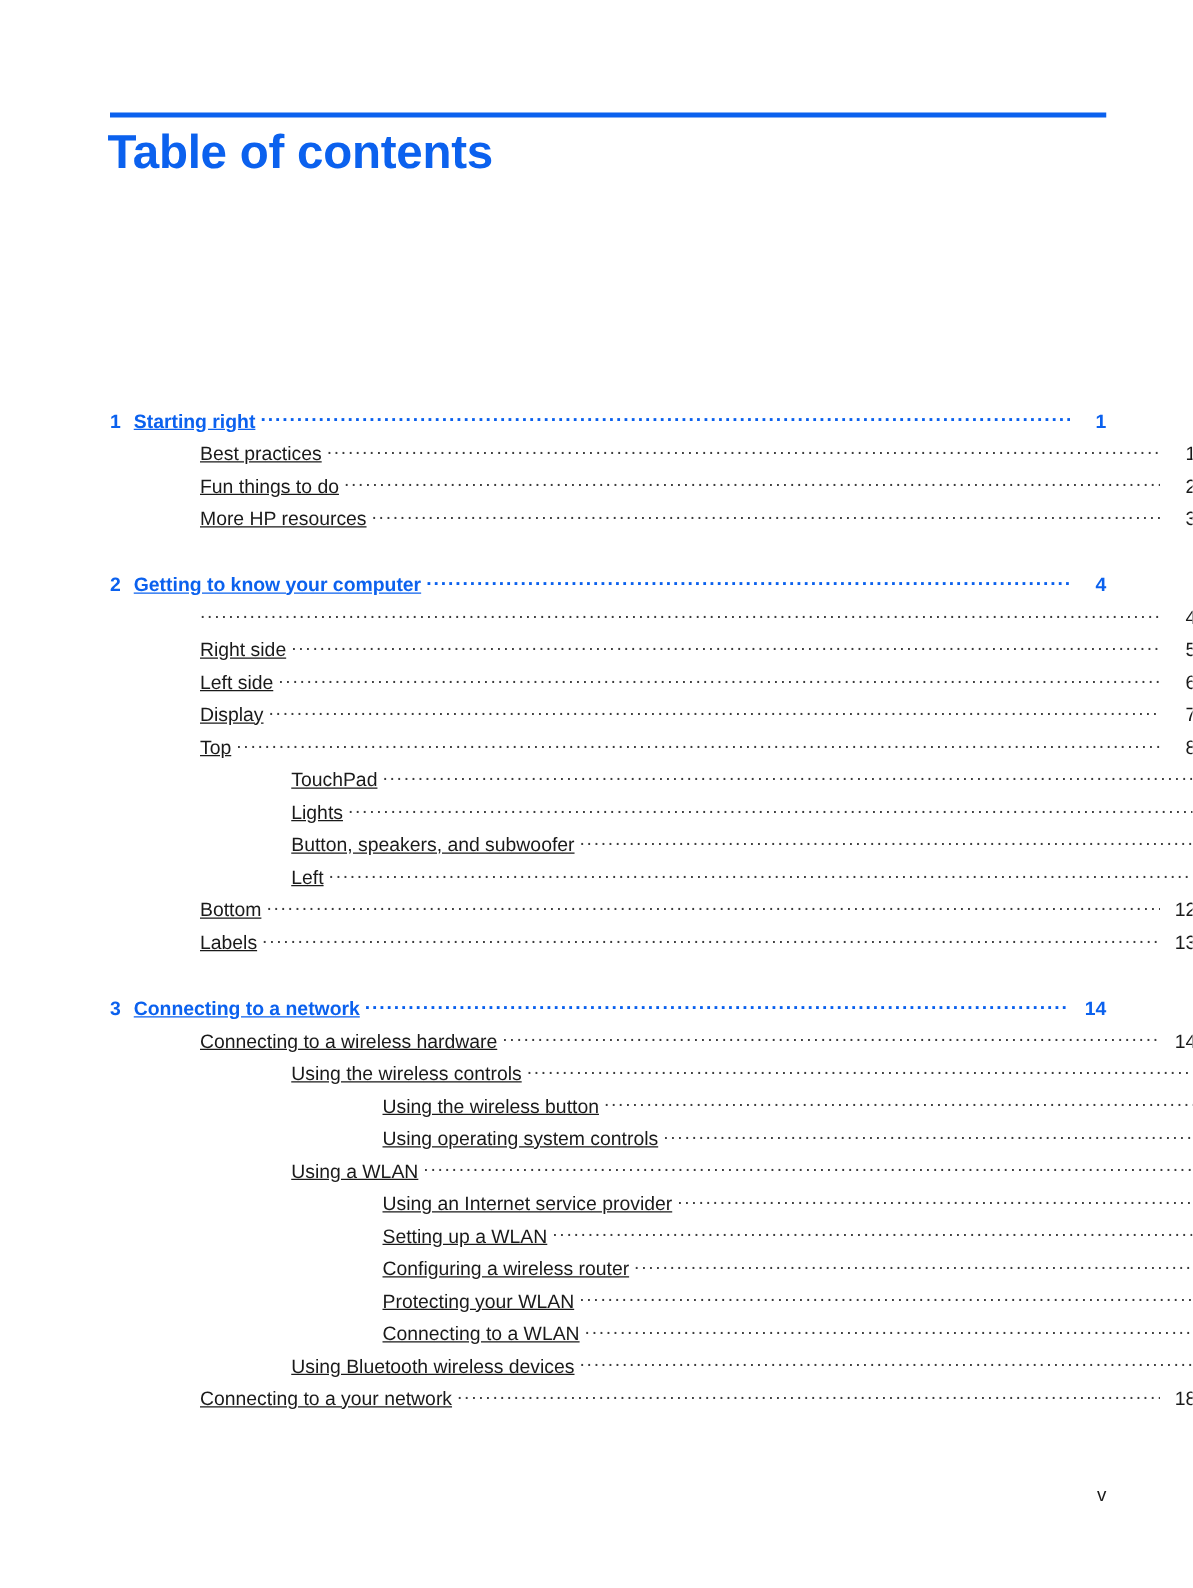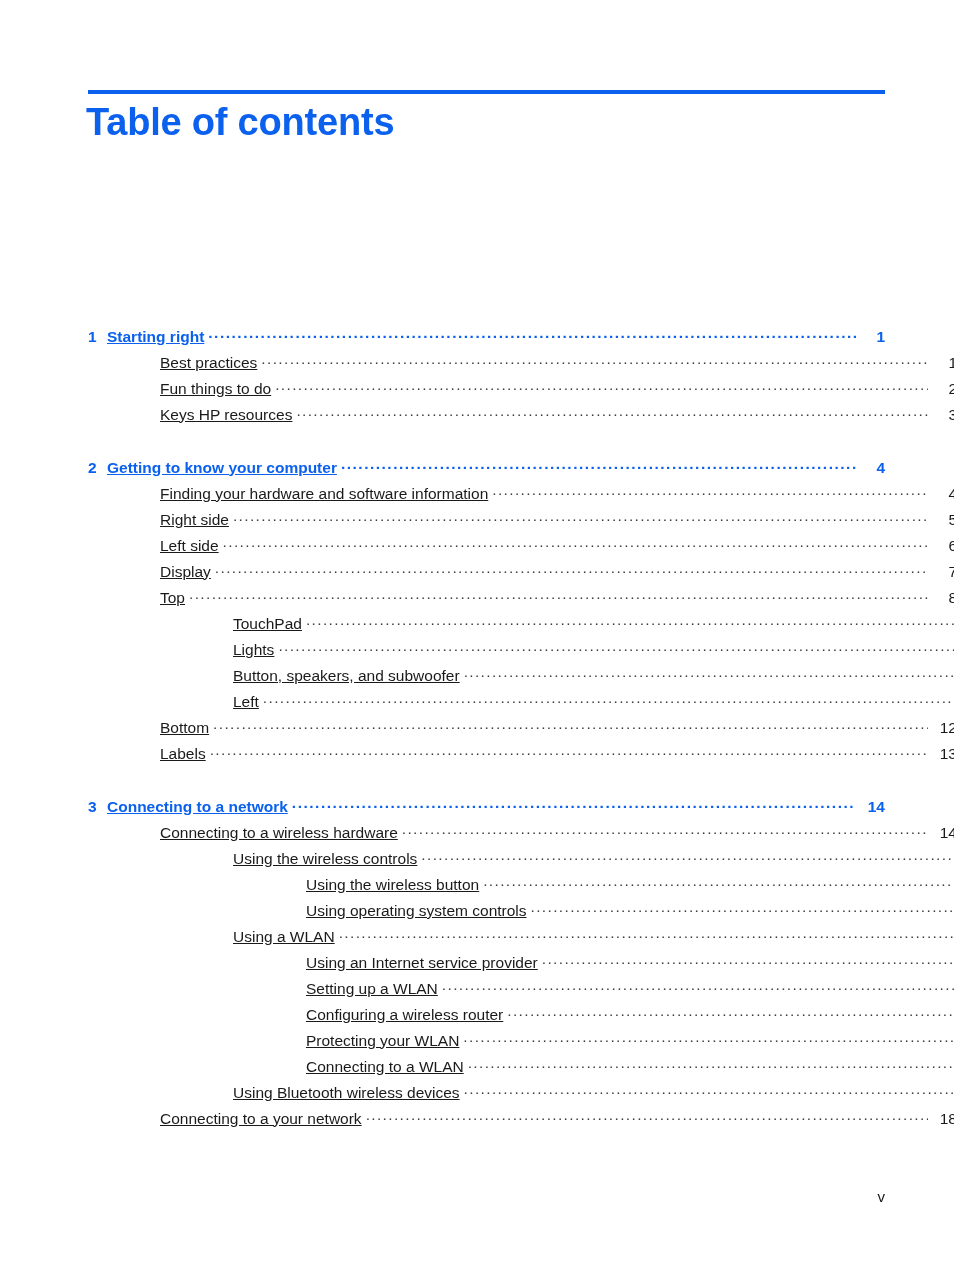--- a/index.html
+++ b/index.html
@@ -153,32 +153,31 @@
         <span class="entry-label">Best practices</span>
         <span class="leader"></span>
         <span class="page-num">1</span>
       </div>
       <div class="toc-entry lvl2">
         <span class="entry-label">Fun things to do</span>
         <span class="leader"></span>
         <span class="page-num">2</span>
       </div>
       <div class="toc-entry lvl2">
-        <span class="entry-label">Keys HP resources</span>
+        <span class="entry-label">More HP resources</span>
         <span class="leader"></span>
         <span class="page-num">3</span>
       </div>
       <div class="toc-entry lvl1 chapter spaced">
         <span class="chap-num">2</span>
         <span class="entry-label">Getting to know your computer</span>
         <span class="leader"></span>
         <span class="page-num">4</span>
       </div>
       <div class="toc-entry lvl2">
-        <span class="entry-label">Finding your hardware and software information</span>
         <span class="leader"></span>
         <span class="page-num">4</span>
       </div>
       <div class="toc-entry lvl2">
         <span class="entry-label">Right side</span>
         <span class="leader"></span>
         <span class="page-num">5</span>
       </div>
       <div class="toc-entry lvl2">
         <span class="entry-label">Left side</span>

